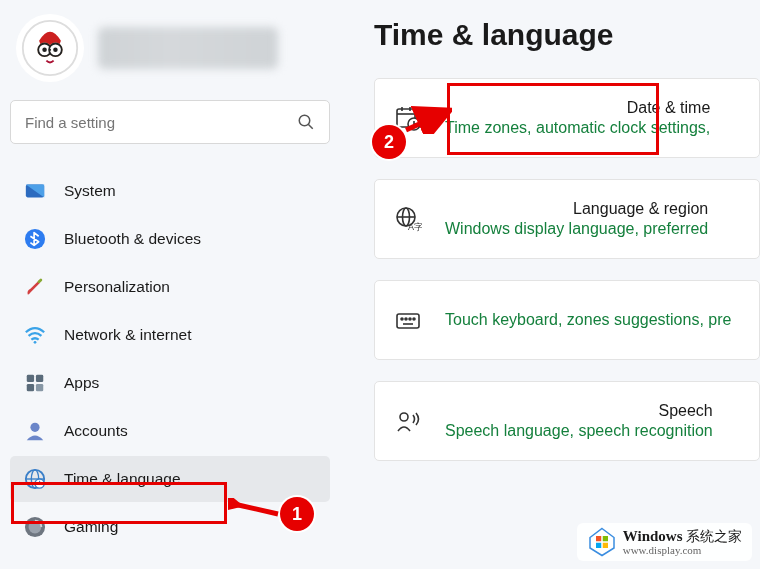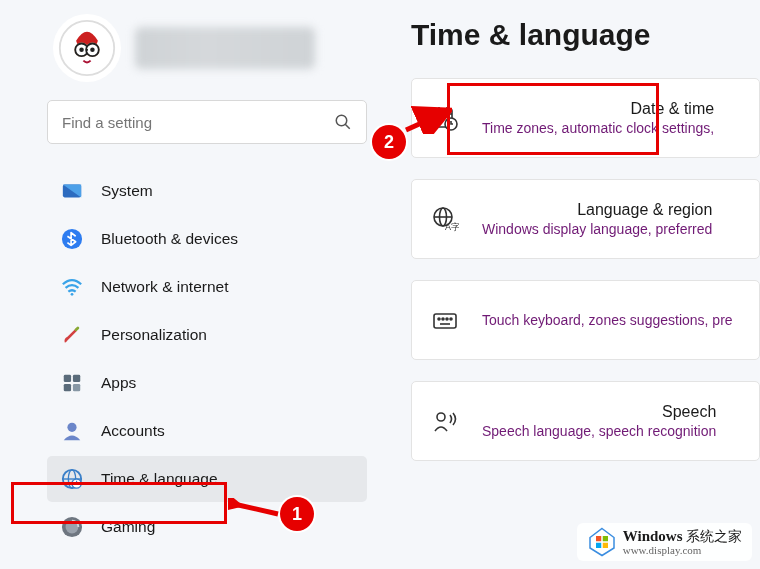--- a/index.html
+++ b/index.html
@@ -11,21 +11,20 @@
     height: 569px;
     overflow: hidden;
     position: relative;
   }
   .layout { display: flex; height: 100%; }
   .sidebar {
     width: 340px;
     padding: 10px 10px 0 10px;
     display: flex;
     flex-direction: column;
-    margin-left: 37px;
   }
   .user-row {
     display: flex;
     align-items: center;
     gap: 14px;
     padding: 4px 6px 18px 6px;
   }
   .avatar {
     width: 68px; height: 68px; border-radius: 50%;
     background: #fff;
@@ -85,21 +84,21 @@
     gap:22px;
     min-height:80px;
   }
   .card-icon {
     width:30px;height:30px;color:#3b82f6;flex-shrink:0;
     display:flex;align-items:center;justify-content:center;
   }
   .card-icon svg{width:28px;height:28px;}
   .card-texts { display:flex; flex-direction:column; gap:2px; }
   .card-title { font-size:16px; font-weight:500; }
-  .card-desc { font-size:14px; color:#701a75; white-space:nowrap; }
+  .card-desc { font-size:16px; color:#15803d; white-space:nowrap; }
   
   .anno-box {
     position:absolute; border:3px solid #e60000; pointer-events:none;
   }
   .anno-circle {
     position:absolute; width:34px;height:34px;border-radius:50%;
     background:#e60000;color:#fff;font-size:18px;font-weight:700;
     display:flex;align-items:center;justify-content:center;
     box-shadow:0 0 0 2px #fff;
   }
@@ -172,37 +171,37 @@
               <circle cx="12" cy="12" r="11" fill="#2d7cf0"></circle>
               <path d="M11 5 v14 l5-4 -9-6 m9-0 l-5-4 v14 l-4-3" stroke="#fff" stroke-width="1.8" fill="none" stroke-linejoin="round"></path>
             </svg>
         </span>
         <span>Bluetooth &amp; devices</span>
       </div>
 
       <div class="nav-item">
         <span class="nav-icon">
           <svg viewBox="0 0 24 24">
+              <path d="M4 20 q-1 -4 3 -6 l10 -10 q2 2 0 4 l-10 10 q-2 3 -3 2" fill="#d34040"></path>
+              <rect x="16" y="2" width="3" height="6" rx="1.5" transform="rotate(45 17 5)" fill="#8a3"></rect>
+            </svg>
+        </span>
+        <span>Personalization</span>
+      </div>
+
+      <div class="nav-item">
+        <span class="nav-icon">
+          <svg viewBox="0 0 24 24">
               <path d="M2 9 q10 -9 20 0" stroke="#3aa3e8" stroke-width="2.5" fill="none"></path>
               <path d="M5 13 q7 -6 14 0" stroke="#3aa3e8" stroke-width="2.5" fill="none"></path>
               <path d="M8 17 q4 -3 8 0" stroke="#3aa3e8" stroke-width="2.5" fill="none"></path>
               <circle cx="12" cy="20" r="1.5" fill="#3aa3e8"></circle>
             </svg>
         </span>
         <span>Network &amp; internet</span>
-      </div>
-
-      <div class="nav-item">
-        <span class="nav-icon">
-          <svg viewBox="0 0 24 24">
-              <path d="M4 20 q-1 -4 3 -6 l10 -10 q2 2 0 4 l-10 10 q-2 3 -3 2" fill="#d34040"></path>
-              <rect x="16" y="2" width="3" height="6" rx="1.5" transform="rotate(45 17 5)" fill="#8a3"></rect>
-            </svg>
-        </span>
-        <span>Personalization</span>
       </div>
 
       <div class="nav-item">
         <span class="nav-icon">
           <svg viewBox="0 0 24 24">
               <rect x="3" y="3" width="8" height="8" rx="1.5" fill="#5a6b7a"></rect>
               <rect x="13" y="3" width="8" height="8" rx="1.5" fill="#5a6b7a"></rect>
               <rect x="3" y="13" width="8" height="8" rx="1.5" fill="#5a6b7a"></rect>
               <rect x="13" y="13" width="8" height="8" rx="1.5" fill="#8797a5"></rect>
             </svg>

